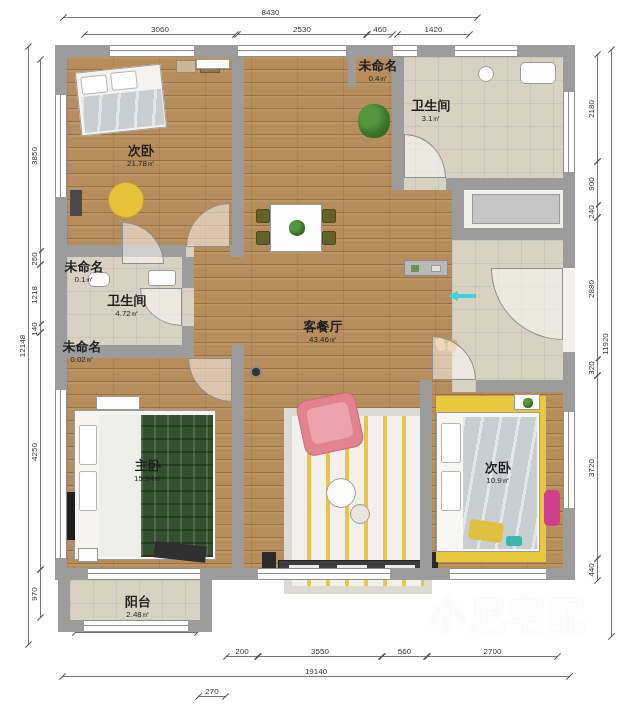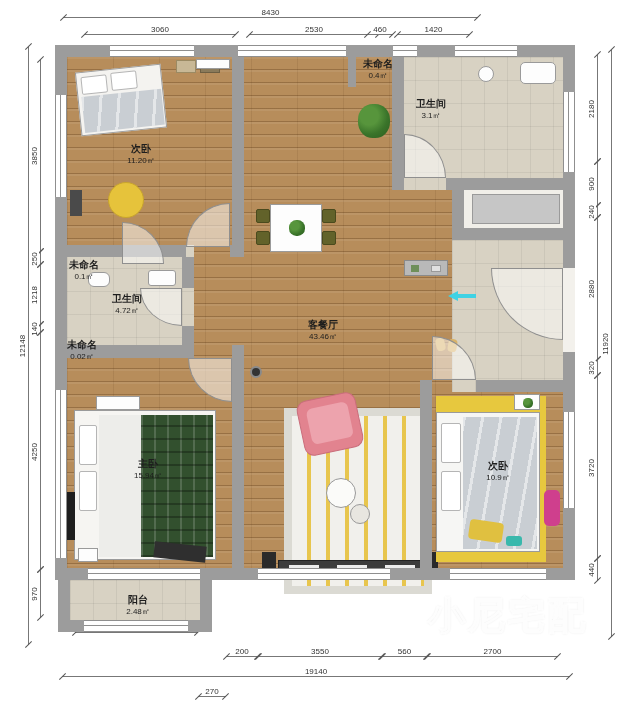--- a/index.html
+++ b/index.html
@@ -23,21 +23,21 @@
   .wall{background:#9c9c9c;}
   .winh{background:linear-gradient(180deg,#8f8f8f 0 1px,#fff 1px 5px,#8f8f8f 5px 6px,#fff 6px 11px,#8f8f8f 11px 12px);}
   .winv{background:linear-gradient(90deg,#8f8f8f 0 1px,#fff 1px 5px,#8f8f8f 5px 6px,#fff 6px 11px,#8f8f8f 11px 12px);}
   .opening{background:#f3f1ec;}
 
   
   .arc{background:rgba(255,255,255,.5);border:1px solid #8f8f8f;}
 
   
   .room-label{text-align:center;color:#1d1d1d;line-height:1.25;z-index:40;}
-  .room-label .nm{font-size:10px;font-weight:bold;display:block;}
+  .room-label .nm{font-size:13px;font-weight:bold;display:block;}
   .room-label .ar{font-size:8px;display:block;}
 
   
   .dimh{border-top:1px solid #777;height:0;}
   .dimh::before,.dimh::after{content:"";position:absolute;width:9px;height:1px;background:#555;top:-1px;transform:rotate(-45deg);}
   .dimh::before{left:-4px;}
   .dimh::after{right:-4px;}
   .dimh .lbl{position:absolute;left:50%;top:-9px;transform:translateX(-50%);font-size:8px;color:#333;line-height:1;background:#fff;padding:0 1px;white-space:nowrap;}
   .dimv{border-left:1px solid #777;width:0;}
   .dimv::before,.dimv::after{content:"";position:absolute;width:9px;height:1px;background:#555;left:-5px;transform:rotate(-45deg);}
@@ -66,21 +66,21 @@
 <body>
 
 <div id="stage">
 
   <div class="abs dimh" style="left:63px;top:17px;width:415px">
       <span class="lbl">8430</span>
     </div>
   <div class="abs dimh" style="left:84px;top:34px;width:152px">
       <span class="lbl">3060</span>
     </div>
-  <div class="abs dimh" style="left:249px;top:34px;width:130px">
+  <div class="abs dimh" style="left:237px;top:34px;width:130px">
       <span class="lbl">2530</span>
     </div>
   <div class="abs dimh" style="left:367px;top:34px;width:26px">
       <span class="lbl">460</span>
     </div>
   <div class="abs dimh" style="left:397px;top:34px;width:73px">
       <span class="lbl">1420</span>
     </div>
 
   <div class="abs dimh" style="left:75px;top:632px;width:123px">
@@ -281,21 +281,21 @@
   <div class="abs arc" style="left:186px;top:203px;width:44px;height:44px;border-radius:100% 0 0 0"></div>
   <div class="abs arc" style="left:122px;top:222px;width:42px;height:42px;border-radius:0 100% 0 0"></div>
   <div class="abs arc" style="left:140px;top:288px;width:42px;height:38px;border-radius:0 0 0 100%"></div>
   <div class="abs arc" style="left:404px;top:134px;width:42px;height:44px;border-radius:0 100% 0 0"></div>
   <div class="abs arc" style="left:491px;top:268px;width:72px;height:72px;border-radius:0 0 0 100%"></div>
   <div class="abs arc" style="left:432px;top:336px;width:44px;height:44px;border-radius:0 100% 0 0"></div>
   <div class="abs arc" style="left:188px;top:358px;width:44px;height:44px;border-radius:0 0 0 100%"></div>
 
   <div class="abs room-label" style="left:101px;top:143px;width:80px">
     <span class="nm">次卧</span>
-    <span class="ar">11.20㎡</span>
+    <span class="ar">21.78㎡</span>
   </div>
   <div class="abs room-label" style="left:346px;top:58px;width:64px">
     <span class="nm">未命名</span>
     <span class="ar">0.4㎡</span>
   </div>
   <div class="abs room-label" style="left:391px;top:98px;width:80px">
     <span class="nm">卫生间</span>
     <span class="ar">3.1㎡</span>
   </div>
   <div class="abs room-label" style="left:54px;top:259px;width:60px">

